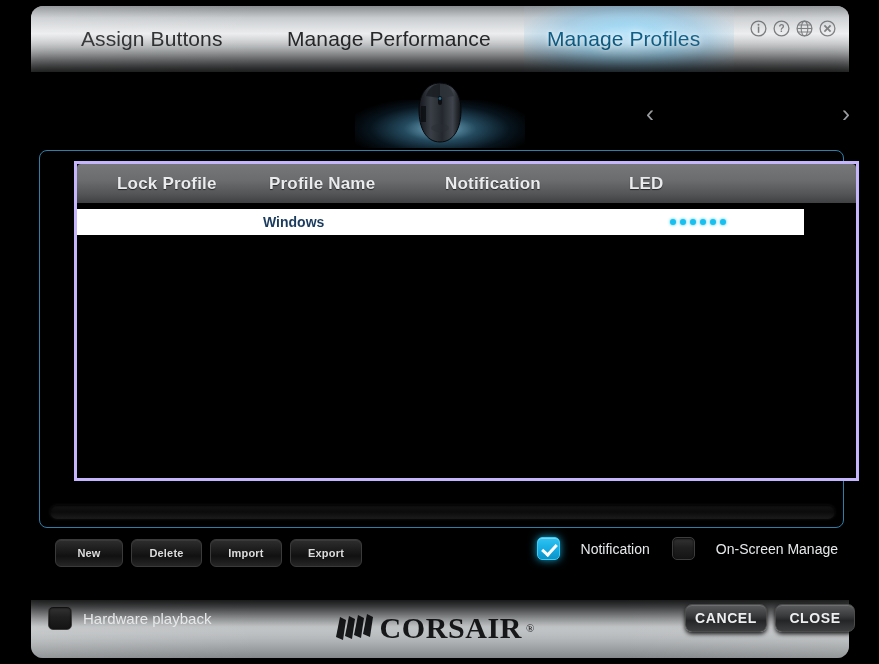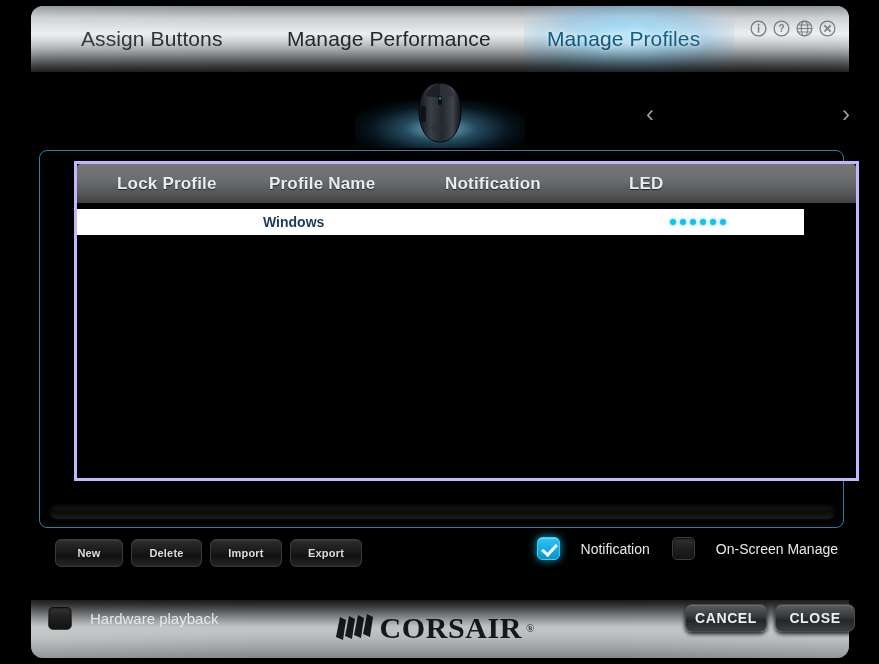--- a/index.html
+++ b/index.html
@@ -164,21 +164,21 @@
   }
   .cbox.on::after{
     content:""; position:absolute; left:7px; top:3px;
     width:6px; height:12px; border:solid #fff; border-width:0 3px 3px 0;
     transform:rotate(42deg);
   }
   .chklabel{ color:#e6e8ea; font-size:14px; }
 
   
   .bottombar{ position:absolute; left:10px; top:600px; width:859px; height:46px; }
-  .hwplay{ position:absolute; left:38px; top:6px; display:flex; align-items:center; gap:18px; cursor:pointer; }
+  .hwplay{ position:absolute; left:38px; top:6px; display:flex; align-items:center; gap:11px; cursor:pointer; }
   .hwplay .cbox{ width:24px; height:24px; }
   .hwplay .chklabel{ font-size:15px; }
   .bigbtn{
     position:absolute; top:4px; height:28px; border-radius:7px;
     border:1px solid #4b4b4b;
     background:linear-gradient(180deg,#5a5c5e 0%,#3a3c3e 40%,#232526 60%,#3c3e40 100%);
     color:#eceeef; font-size:14px; font-weight:bold; letter-spacing:.6px;
     display:flex; align-items:center; justify-content:center; cursor:pointer;
     box-shadow:0 2px 4px rgba(0,0,0,.9), inset 0 1px 0 rgba(255,255,255,.12);
   }

